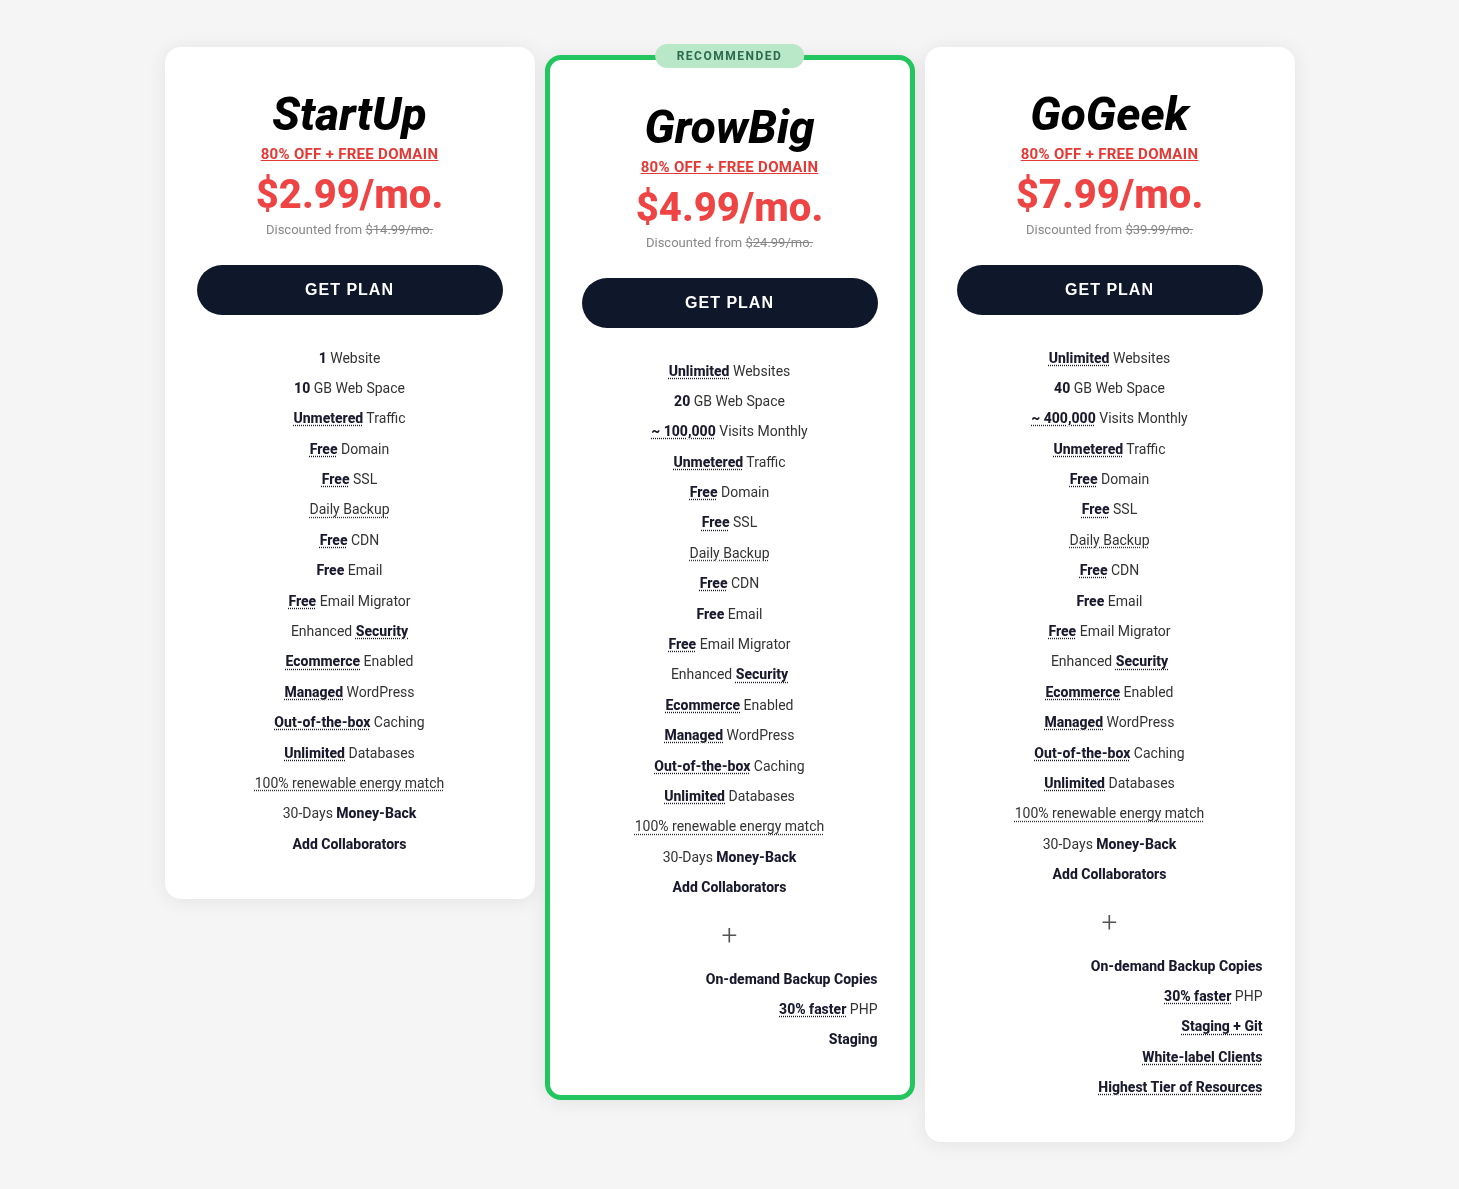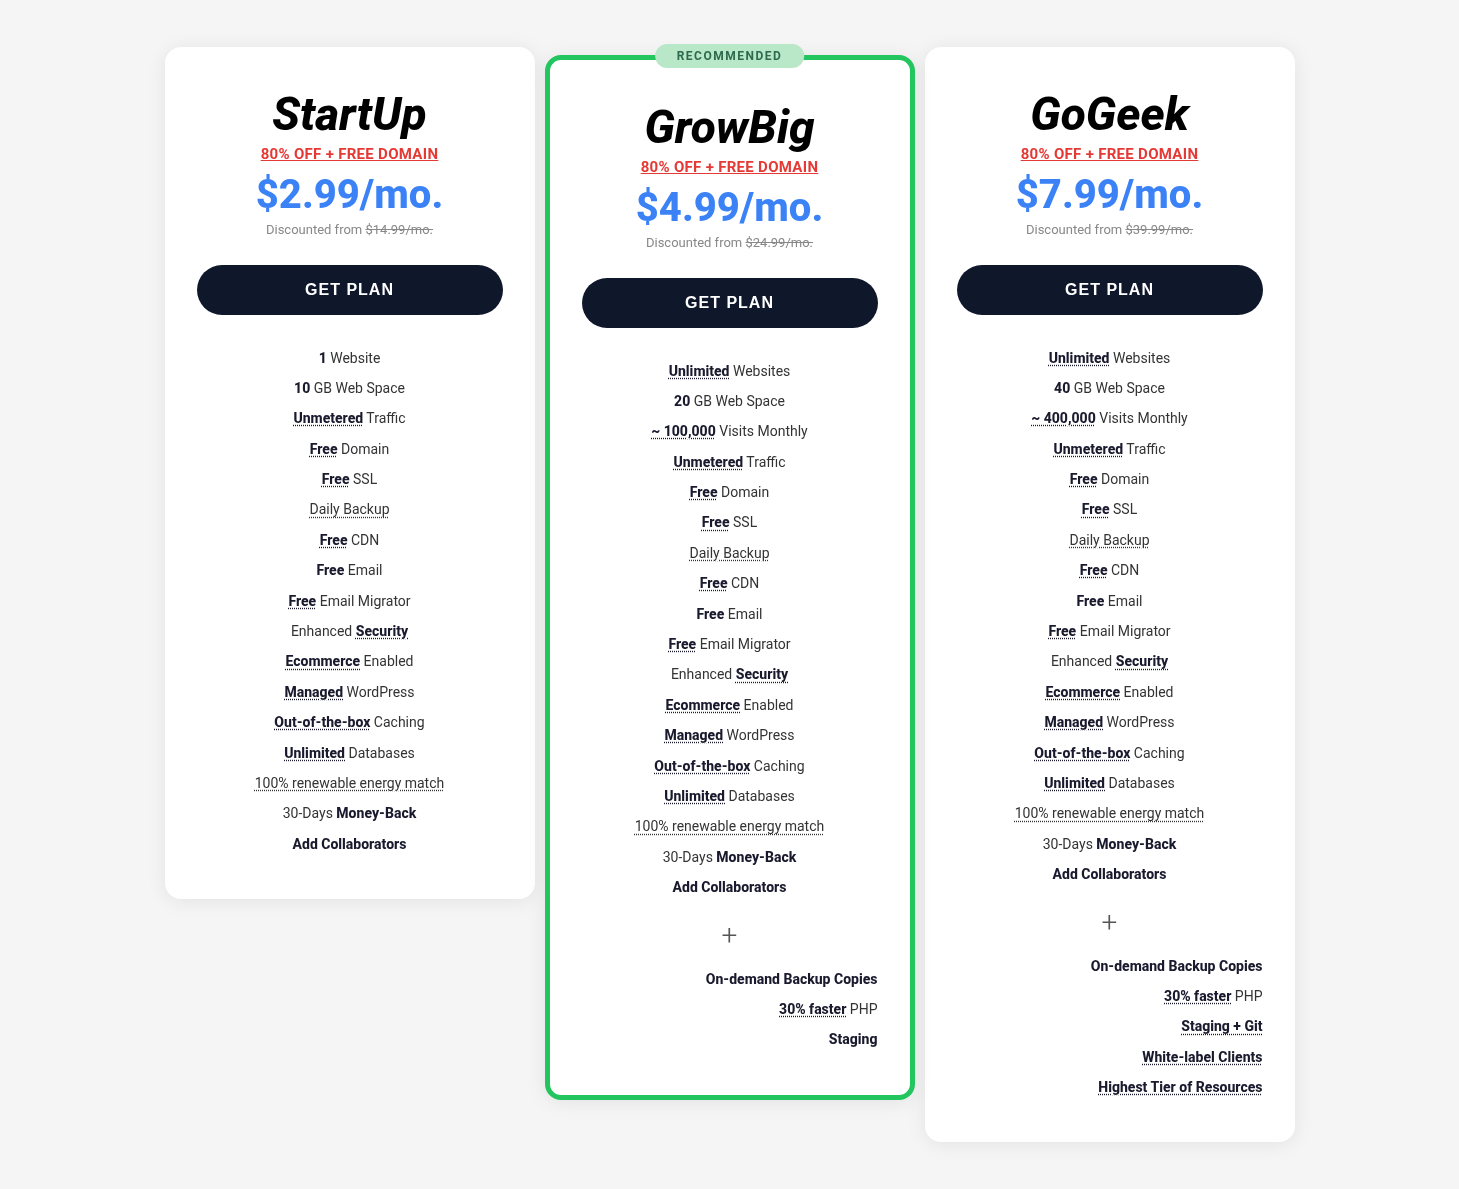--- a/index.html
+++ b/index.html
@@ -60,21 +60,21 @@
       color: #e53935;
       font-weight: 700;
       font-size: 15px;
       margin-bottom: 8px;
       letter-spacing: 0.3px;
       text-decoration: underline;
     }
     .price {
       font-size: 40px;
       font-weight: 800;
-      color: #3b82f6;
+      color: #ef4444;
       margin-bottom: 4px;
     }
     .original-price {
       font-size: 13px;
       color: #888;
       margin-bottom: 28px;
     }
     .original-price s {
       text-decoration: line-through;
     }

